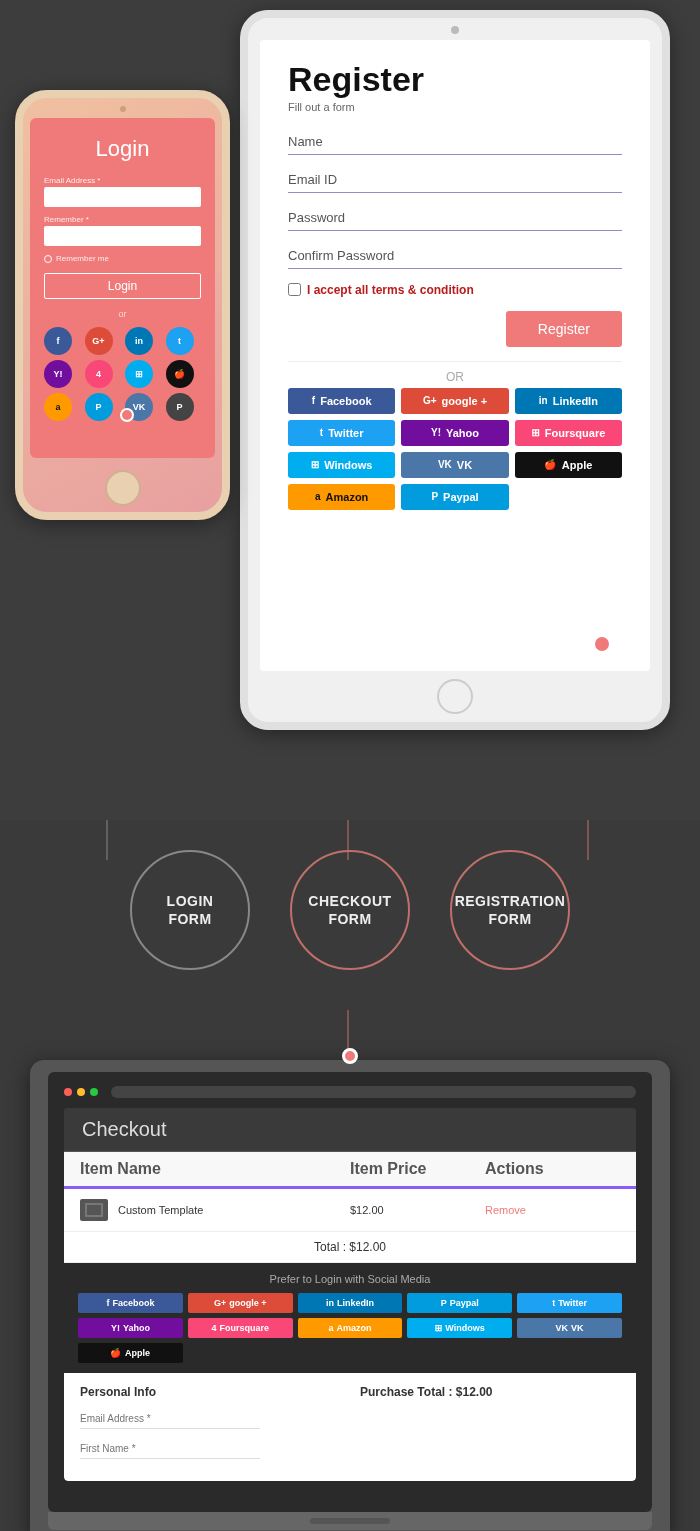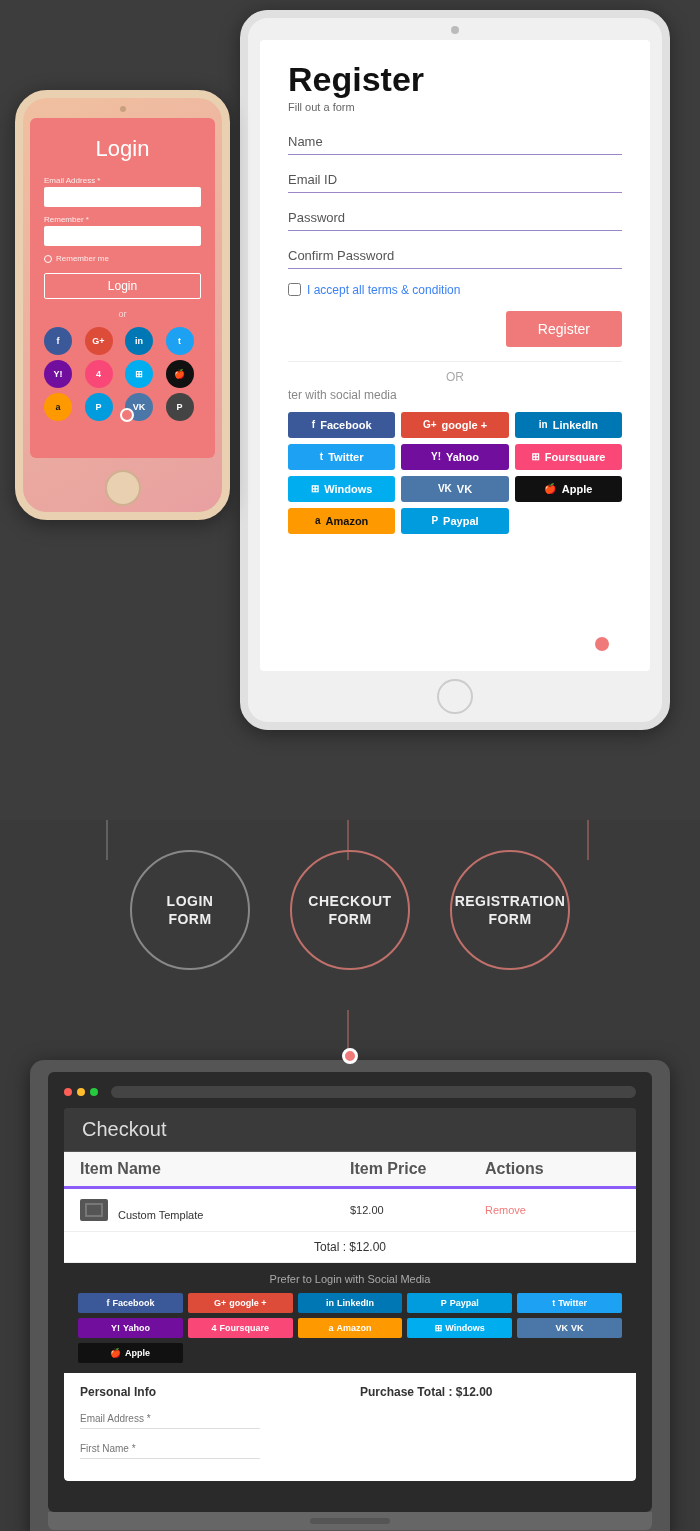--- a/index.html
+++ b/index.html
@@ -87,21 +87,21 @@
       display: block;
     }
     .reg-field::placeholder { color: #555; font-size: 13px; }
     .checkbox-row {
       display: flex;
       align-items: center;
       gap: 6px;
       margin-bottom: 14px;
     }
     .checkbox-row input { accent-color: #9b87c8; }
-    .checkbox-row label { font-size: 12px; color: #3b82f6; }
+    .checkbox-row label { font-size: 12px; color: #b91c1c; font-weight: bold; }
     .register-btn {
       background: #f07a7a;
       color: white;
       border: none;
       border-radius: 3px;
       padding: 10px 32px;
       font-size: 14px;
       cursor: pointer;
       float: right;
       margin-bottom: 14px;
@@ -373,21 +373,21 @@
     }
     .checkout-row {
       display: grid;
       grid-template-columns: 2fr 1fr 1fr;
       padding: 10px 16px;
       align-items: center;
       border-bottom: 1px solid #eee;
     }
     .checkout-item-name {
       display: flex;
-      align-items: flex-end;
+      align-items: center;
       gap: 10px;
       font-size: 11px;
       color: #333;
     }
     .item-icon {
       width: 28px;
       height: 22px;
       background: #555;
       border-radius: 2px;
       display: flex;
@@ -534,21 +534,20 @@
       <input class="reg-field" placeholder="Password" type="password" style="">
       <input class="reg-field" placeholder="Confirm Password" type="password" style="">
       <div class="checkbox-row">
         <input type="checkbox" style="">
         <label>I accept all terms &amp; condition</label>
       </div>
       <button class="register-btn">Register</button>
       <div class="or-divider" style="clear:both;">
         <span>OR</span>
       </div>
-      <div class="social-login-text">ter with social media</div>
       <div class="social-grid">
         <button class="social-btn btn-facebook"><span class="social-icon">f</span> Facebook</button>
         <button class="social-btn btn-google"><span class="social-icon">G+</span> google +</button>
         <button class="social-btn btn-linkedin"><span class="social-icon">in</span> LinkedIn</button>
         <button class="social-btn btn-twitter"><span class="social-icon">t</span> Twitter</button>
         <button class="social-btn btn-yahoo"><span class="social-icon">Y!</span> Yahoo</button>
         <button class="social-btn btn-foursquare"><span class="social-icon">⊞</span> Foursquare</button>
         <button class="social-btn btn-windows"><span class="social-icon">⊞</span> Windows</button>
         <button class="social-btn btn-vk"><span class="social-icon">VK</span> VK</button>
         <button class="social-btn btn-apple"><span class="social-icon">🍎</span> Apple</button>

